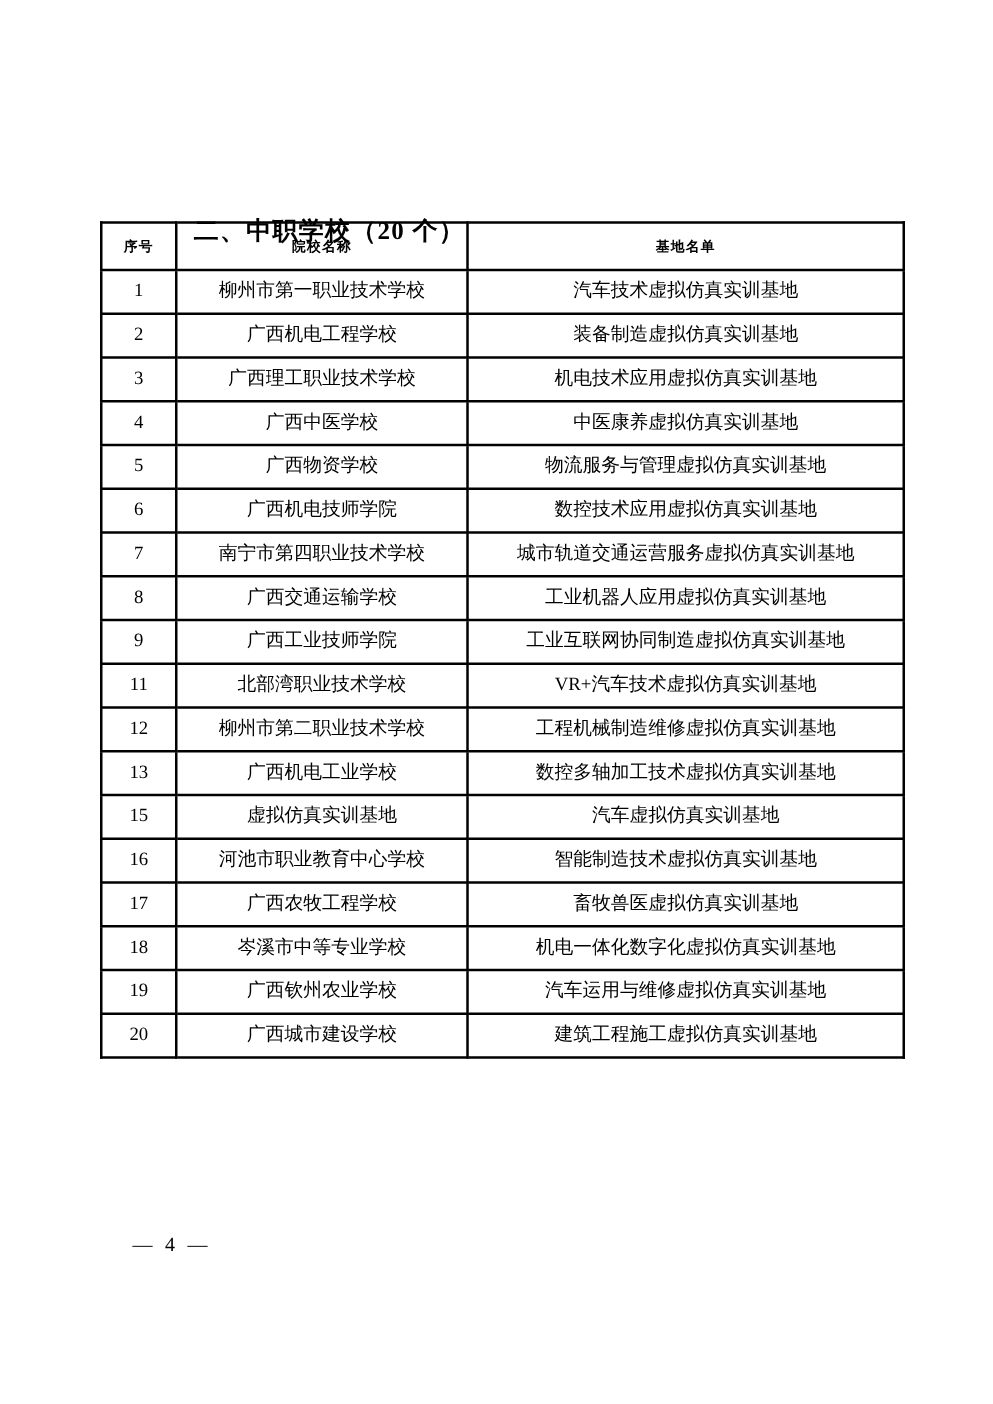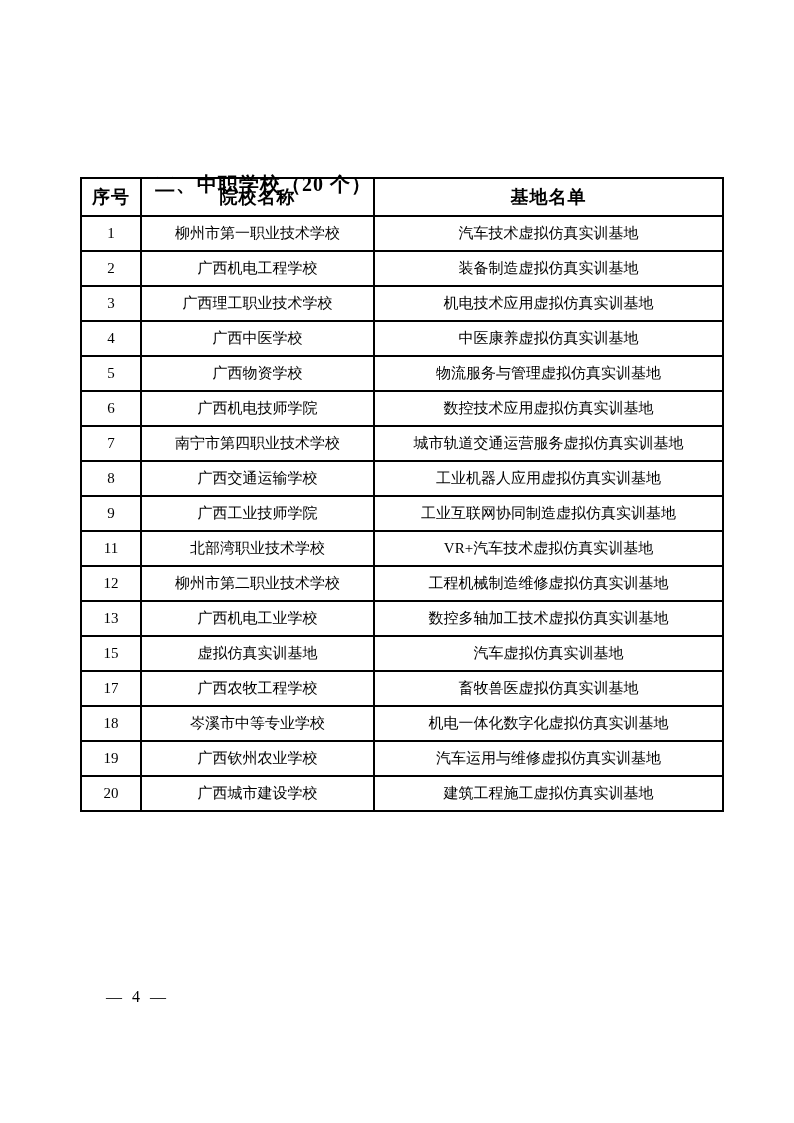--- a/index.html
+++ b/index.html
@@ -37,21 +37,21 @@
   table.schools th,
   table.schools td {
     border: 2px solid #000000;
     text-align: center;
     vertical-align: middle;
     padding: 0;
     overflow: hidden;
   }
   table.schools th {
     height: 36px;
-    font-size: 18px;
+    font-size: 11px;
     font-weight: bold;
     letter-spacing: 1px;
   }
   table.schools td {
     height: 33px;
     font-size: 15px;
     line-height: 25px;
   }
   td.cell-no {
     font-size: 15px;
@@ -149,20 +149,25 @@
           <td class="cell-no">13</td>
           <td class="cell-school">广西机电工业学校</td>
           <td class="cell-base">数控多轴加工技术虚拟仿真实训基地</td>
         </tr>
         <tr>
           <td class="cell-no">15</td>
           <td class="cell-school">虚拟仿真实训基地</td>
           <td class="cell-base">汽车虚拟仿真实训基地</td>
         </tr>
         <tr>
+          <td class="cell-no">16</td>
+          <td class="cell-school">河池市职业教育中心学校</td>
+          <td class="cell-base">智能制造技术虚拟仿真实训基地</td>
+        </tr>
+        <tr>
           <td class="cell-no">17</td>
           <td class="cell-school">广西农牧工程学校</td>
           <td class="cell-base">畜牧兽医虚拟仿真实训基地</td>
         </tr>
         <tr>
           <td class="cell-no">18</td>
           <td class="cell-school">岑溪市中等专业学校</td>
           <td class="cell-base">机电一体化数字化虚拟仿真实训基地</td>
         </tr>
         <tr>

